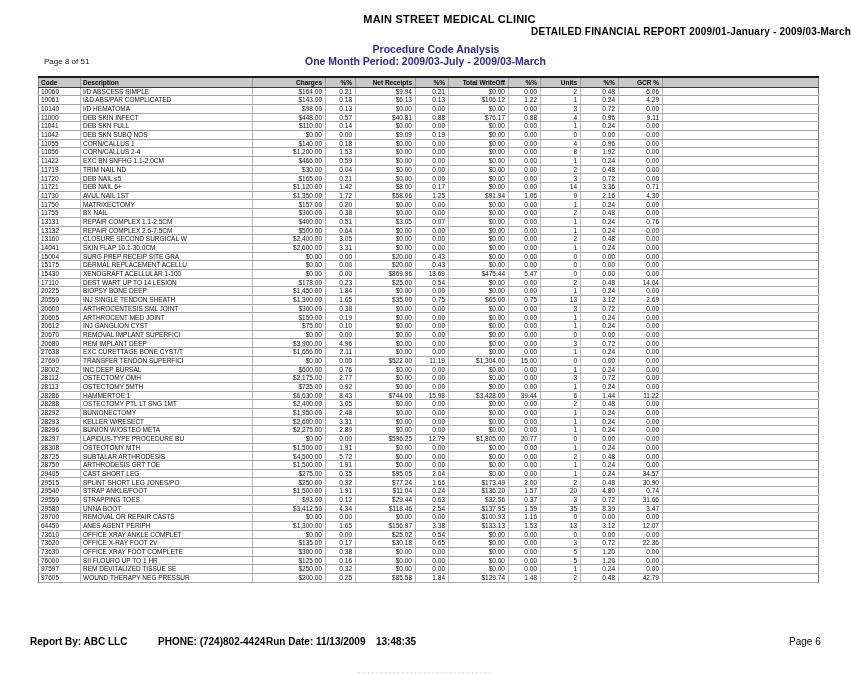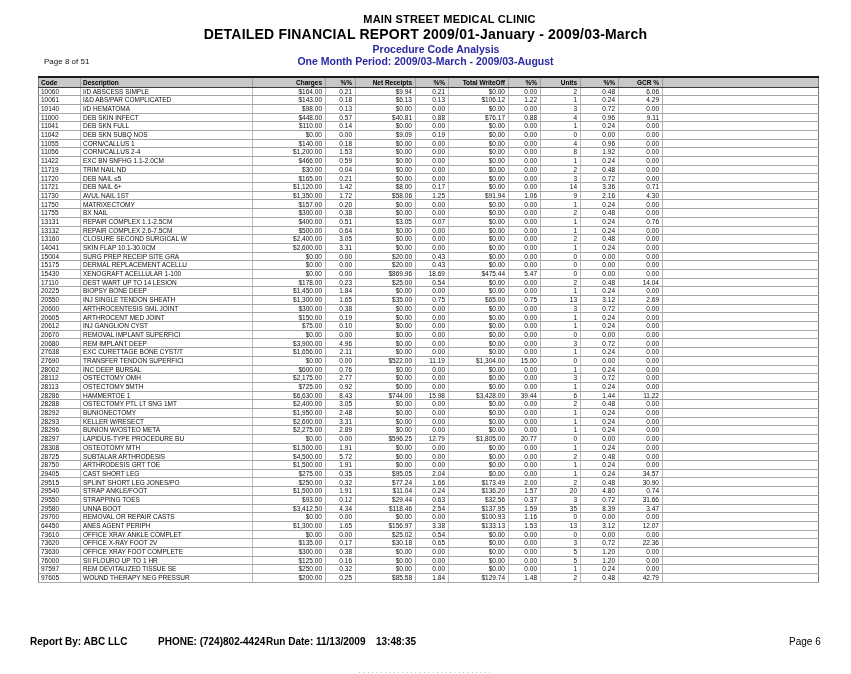--- a/index.html
+++ b/index.html
@@ -4,21 +4,21 @@
 <style>
   :root { --accent: #2929a3; }
   * { box-sizing: border-box; }
   html,body { margin:0; padding:0; }
   body {
     width:851px; height:674px; background:#ffffff; position:relative;
     font-family:"Liberation Sans", sans-serif; color:#000; overflow:hidden;
   }
   .center-line { position:absolute; left:0; right:0; text-align:center; white-space:nowrap; }
   .title1 { top:13px;  font-size:11px; font-weight:bold; letter-spacing:.2px;padding-left:48px; }
-  .title2 { top:26px;  font-size:14px; font-weight:bold; letter-spacing:.2px; }
+  .title2 { top:26px;  font-size:10px; font-weight:bold; letter-spacing:.2px;text-align:right; }
   .blue   { color:var(--accent); }
   .title3 { top:43px;  font-size:10.5px; font-weight:bold;padding-left:21px; }
   .title4 { top:55px;  font-size:10.5px; font-weight:bold; }
   .page-ind { position:absolute; top:57px; left:44px; font-size:8px; color:#111; }
 
   table.rpt {
     position:absolute; top:76px; left:38px; width:780px;
     border-collapse:collapse; table-layout:fixed;
     border:1px solid #7a7a7a; border-top:2px solid #1c1c1c;
   }
@@ -47,21 +47,21 @@
     position:absolute; top:669px; left:0; right:0; text-align:center;
     font-size:7px; color:#9a9ab0; letter-spacing:2px; overflow:hidden; height:5px;
   }
 </style>
 </head>
 <body>
 
 <div class="center-line title1">MAIN STREET MEDICAL CLINIC</div>
 <div class="center-line title2">DETAILED FINANCIAL REPORT  2009/01-January - 2009/03-March</div>
 <div class="center-line title3 blue">Procedure Code Analysis</div>
-<div class="center-line title4 blue">One Month Period: 2009/03-March - 2009/03-August</div>
+<div class="center-line title4 blue">One Month Period: 2009/03-July - 2009/03-March</div>
 <div class="page-ind">Page 8 of 51</div>
 
 <table class="rpt">
   <colgroup>
     <col style="width:42px">
       <col style="width:172px">
       <col style="width:73px">
       <col style="width:30px">
     <col style="width:60px">
       <col style="width:33px">

